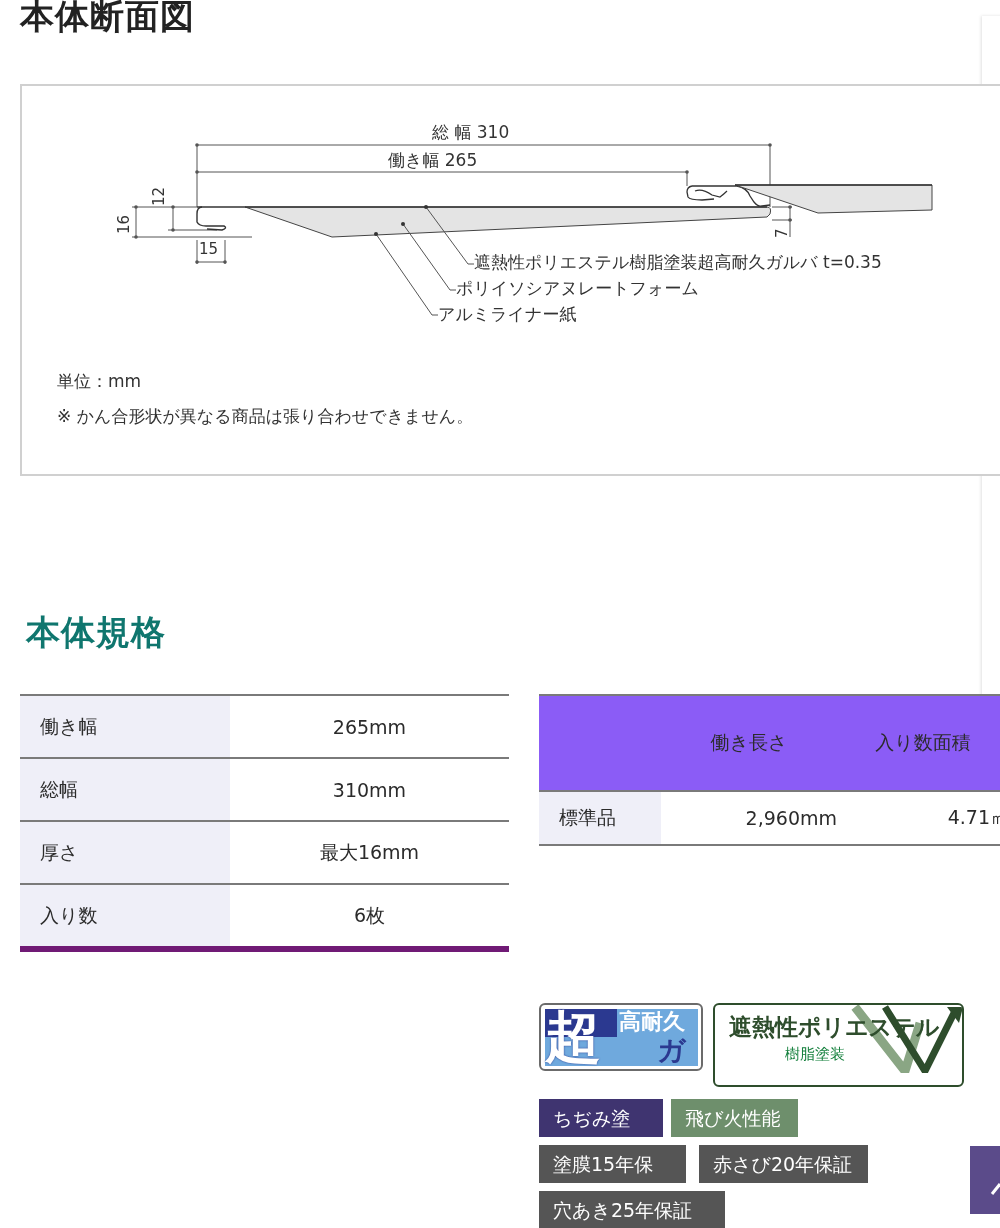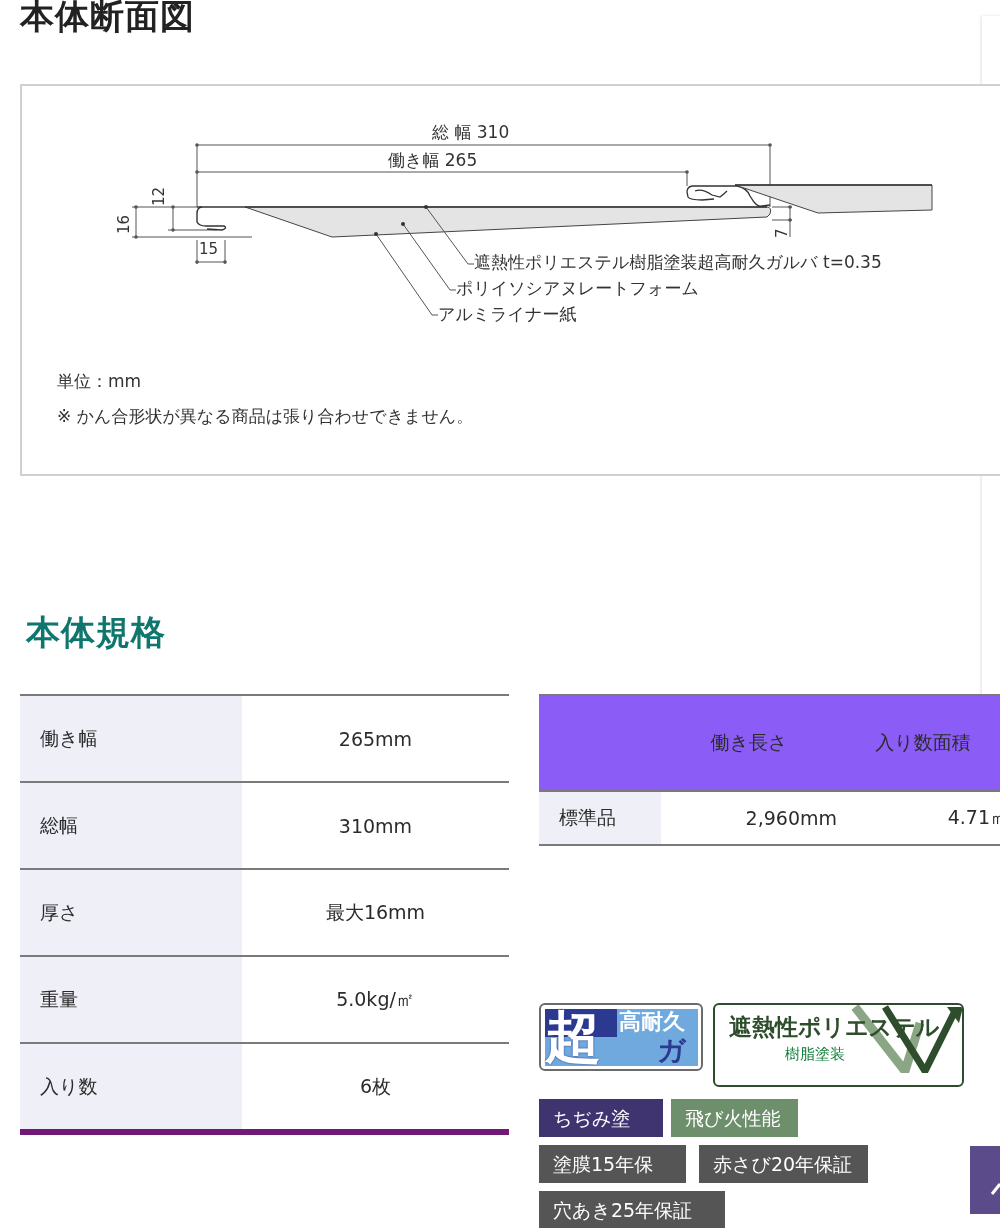--- a/index.html
+++ b/index.html
@@ -7,21 +7,21 @@
          font-family:"DejaVu Sans","Liberation Sans",sans-serif; color:#2b2b2b; }
   .h1 { position:absolute; left:20px; top:-6px; font-size:34px; font-weight:bold; color:#222; letter-spacing:1px; margin:0; }
   .h2 { position:absolute; left:20px; top:604px; font-size:34px; font-weight:bold; color:#0f766e; letter-spacing:1px; margin:6px; }
   .diagram-box { position:absolute; left:20px; top:84px; width:1000px; height:392px; border:2px solid #d0d0d0; border-right:none; box-sizing:border-box; background:#fff; }
   .diagram-svg { position:absolute; left:0; top:0; }
   .note { position:absolute; font-size:17px; color:#333; }
   
   .side-panel { position:absolute; left:982px; width:30px; background:#fff; box-shadow:-1px 0 3px rgba(0,0,0,0.12); }
   
   .spec-table { position:absolute; left:20px; top:694px; width:489px; border-collapse:collapse; }
-  .spec-table td { height:53px; border-top:2px solid #7a7a7a; font-size:19px; color:#2b2b2b; padding:16px; }
+  .spec-table td { height:53px; border-top:2px solid #7a7a7a; font-size:19px; color:#2b2b2b; padding:4px; }
   .spec-table tr:last-child td { border-bottom:6px solid #701a75; }
   .spec-table td.k { width:186px; background:#efeff8; padding-left:20px; }
   .spec-table td.v { text-align:center; background:#fff; }
   
   .len-table { position:absolute; left:539px; top:694px; width:470px; border-collapse:collapse; }
   .len-table th { height:94px; border-top:2px solid #7a7a7a; background:#8b5cf6; font-weight:normal; font-size:19px; color:#2b2b2b; text-align:center; padding:0; }
   .len-table td { height:52px; border-top:2px solid #7a7a7a; border-bottom:2px solid #7a7a7a; font-size:19px; color:#2b2b2b; text-align:right; padding:0; }
   .len-table td.k { width:102px; background:#efeff8; text-align:left; padding-left:20px; }
   
   .logo { position:absolute; box-sizing:border-box; border:2px solid #6b6b6b; border-radius:6px; background:#fff; overflow:hidden; }
@@ -126,24 +126,20 @@
   </tr>
   <tr>
     <td class="k">総幅</td>
     <td class="v">310mm</td>
   </tr>
   <tr>
     <td class="k">厚さ</td>
     <td class="v">最大16mm</td>
   </tr>
   <tr>
-    <td class="k">重量</td>
-    <td class="v">5.0kg/㎡</td>
-  </tr>
-  <tr>
     <td class="k">入り数</td>
     <td class="v">6枚</td>
   </tr>
 </tbody>
   </table>
 
 <table class="len-table">
   <tbody>
       <tr>
     <th style="width:122px;"></th>

